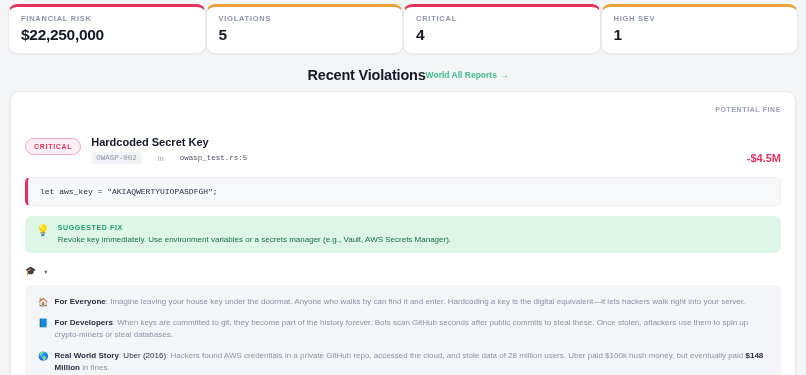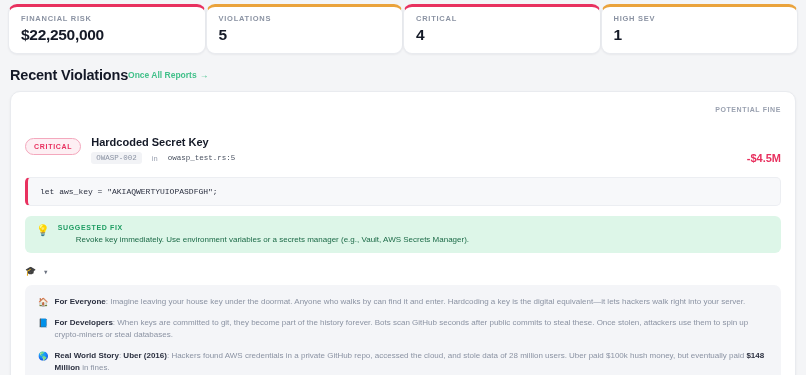--- a/index.html
+++ b/index.html
@@ -42,21 +42,21 @@
     font-size: 15.5px;
     font-weight: 700;
     color: #151a27;
     letter-spacing: -0.3px;
   }
 
   
   .section-head {
     display: flex;
     align-items: center;
-    justify-content: flex-start;
+    justify-content: center;
     padding: 13px 0 8px 10px;
   }
   .section-title {
     font-size: 14.5px;
     font-weight: 700;
     color: #141927;
     letter-spacing: -0.2px;
   }
   .view-all {
     font-size: 8.5px;
@@ -96,21 +96,21 @@
     border-radius: 20px;
     margin-top: 2px;
     white-space: nowrap;
   }
   .v-title {
     font-size: 11px;
     font-weight: 700;
     color: #141927;
     margin-bottom: 4px;
   }
-  .v-meta { display: flex; align-items: center; gap: 10px; }
+  .v-meta { display: flex; align-items: center; gap: 16px; }
   .v-code {
     font-family: "Liberation Mono", monospace;
     font-size: 7.5px;
     color: #8b93a3;
     background: #f2f3f6;
     padding: 2px 5px;
     border-radius: 3px;
   }
   .v-in { font-size: 7.5px; color: #9aa1b0; }
   .v-file {
@@ -162,21 +162,21 @@
   }
   .fix-icon { font-size: 11px; line-height: 1.1; }
   .fix-label {
     font-size: 7px;
     font-weight: 700;
     letter-spacing: 0.65px;
     color: #1f9d63;
     text-transform: uppercase;
     margin-bottom: 3px;
   }
-  .fix-text { font-size: 8px; color: #1d6b48; line-height: 1.4; margin-left: 18px; }
+  .fix-text { font-size: 8px; color: #1d6b48; line-height: 1.4; }
 
   
   .learn-toggle {
     margin-top: 13px;
     display: flex;
     align-items: center;
     gap: 6px;
     cursor: pointer;
     font-size: 8.5px;
     font-weight: 700;
@@ -197,21 +197,21 @@
     gap: 6px;
     align-items: flex-start;
     font-size: 8px;
     line-height: 1.55;
     color: #8b93a3;
     margin-bottom: 8px;
   }
   .explain-row:last-child { margin-bottom: 0; }
   .explain-row .emoji { font-size: 8.5px; line-height: 1.5; flex-shrink: 0; }
   .explain-row b { color: #2b3040; font-weight: 700; }
-  .explain-row .sub { color: #2b3040; font-weight: 700; text-align: right; }
+  .explain-row .sub { color: #2b3040; font-weight: 400; text-align: right; }
 </style>
 </head>
 <body>
 
 <div class="stats-row">
 
   <div class="stat-card">
     <div class="stat-label">FINANCIAL RISK</div>
     <div class="stat-value">$22,250,000</div>
   </div>
@@ -229,21 +229,21 @@
   <div class="stat-card accent-amber">
     <div class="stat-label">HIGH SEV</div>
     <div class="stat-value">1</div>
   </div>
 
 </div>
 
 <div class="section-head">
   <div class="section-title">Recent Violations</div>
   <div class="view-all">
-    <span>Once All Reports</span>
+    <span>World All Reports</span>
     <span>→</span>
   </div>
 </div>
 
 <div class="violation-wrap">
   <div class="violation-card">
 
     <div class="v-head">
       <div class="v-head-left">
         <div class="badge-critical">CRITICAL</div>

